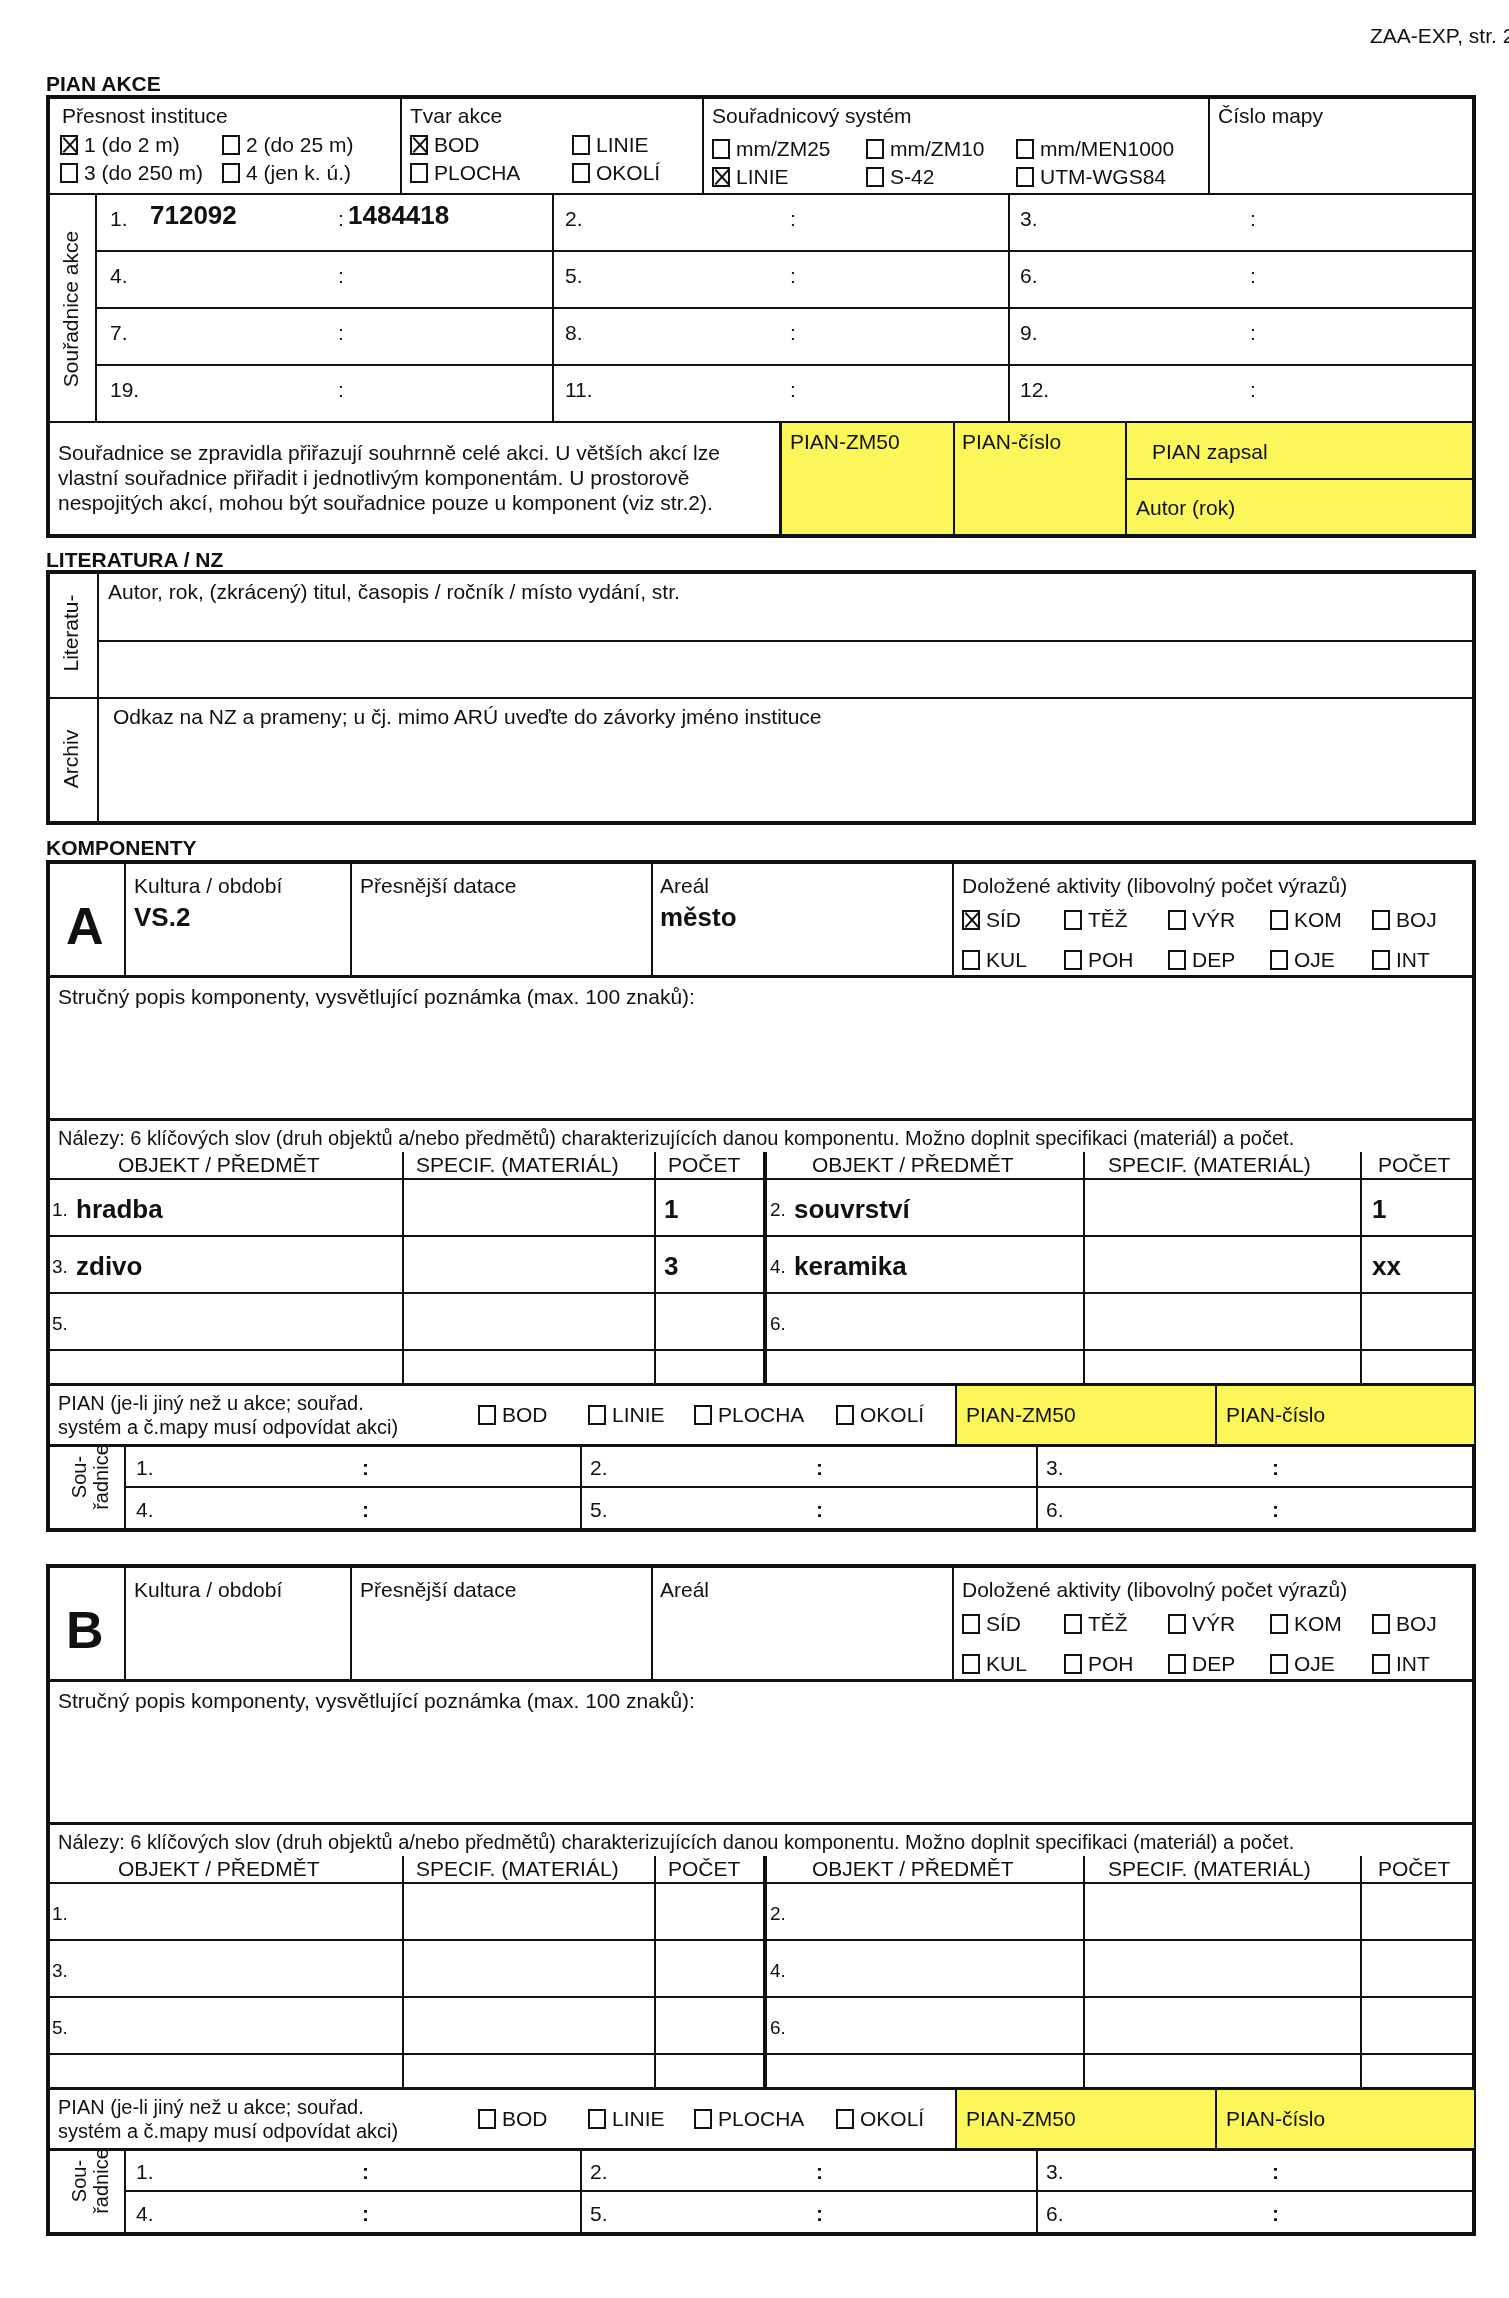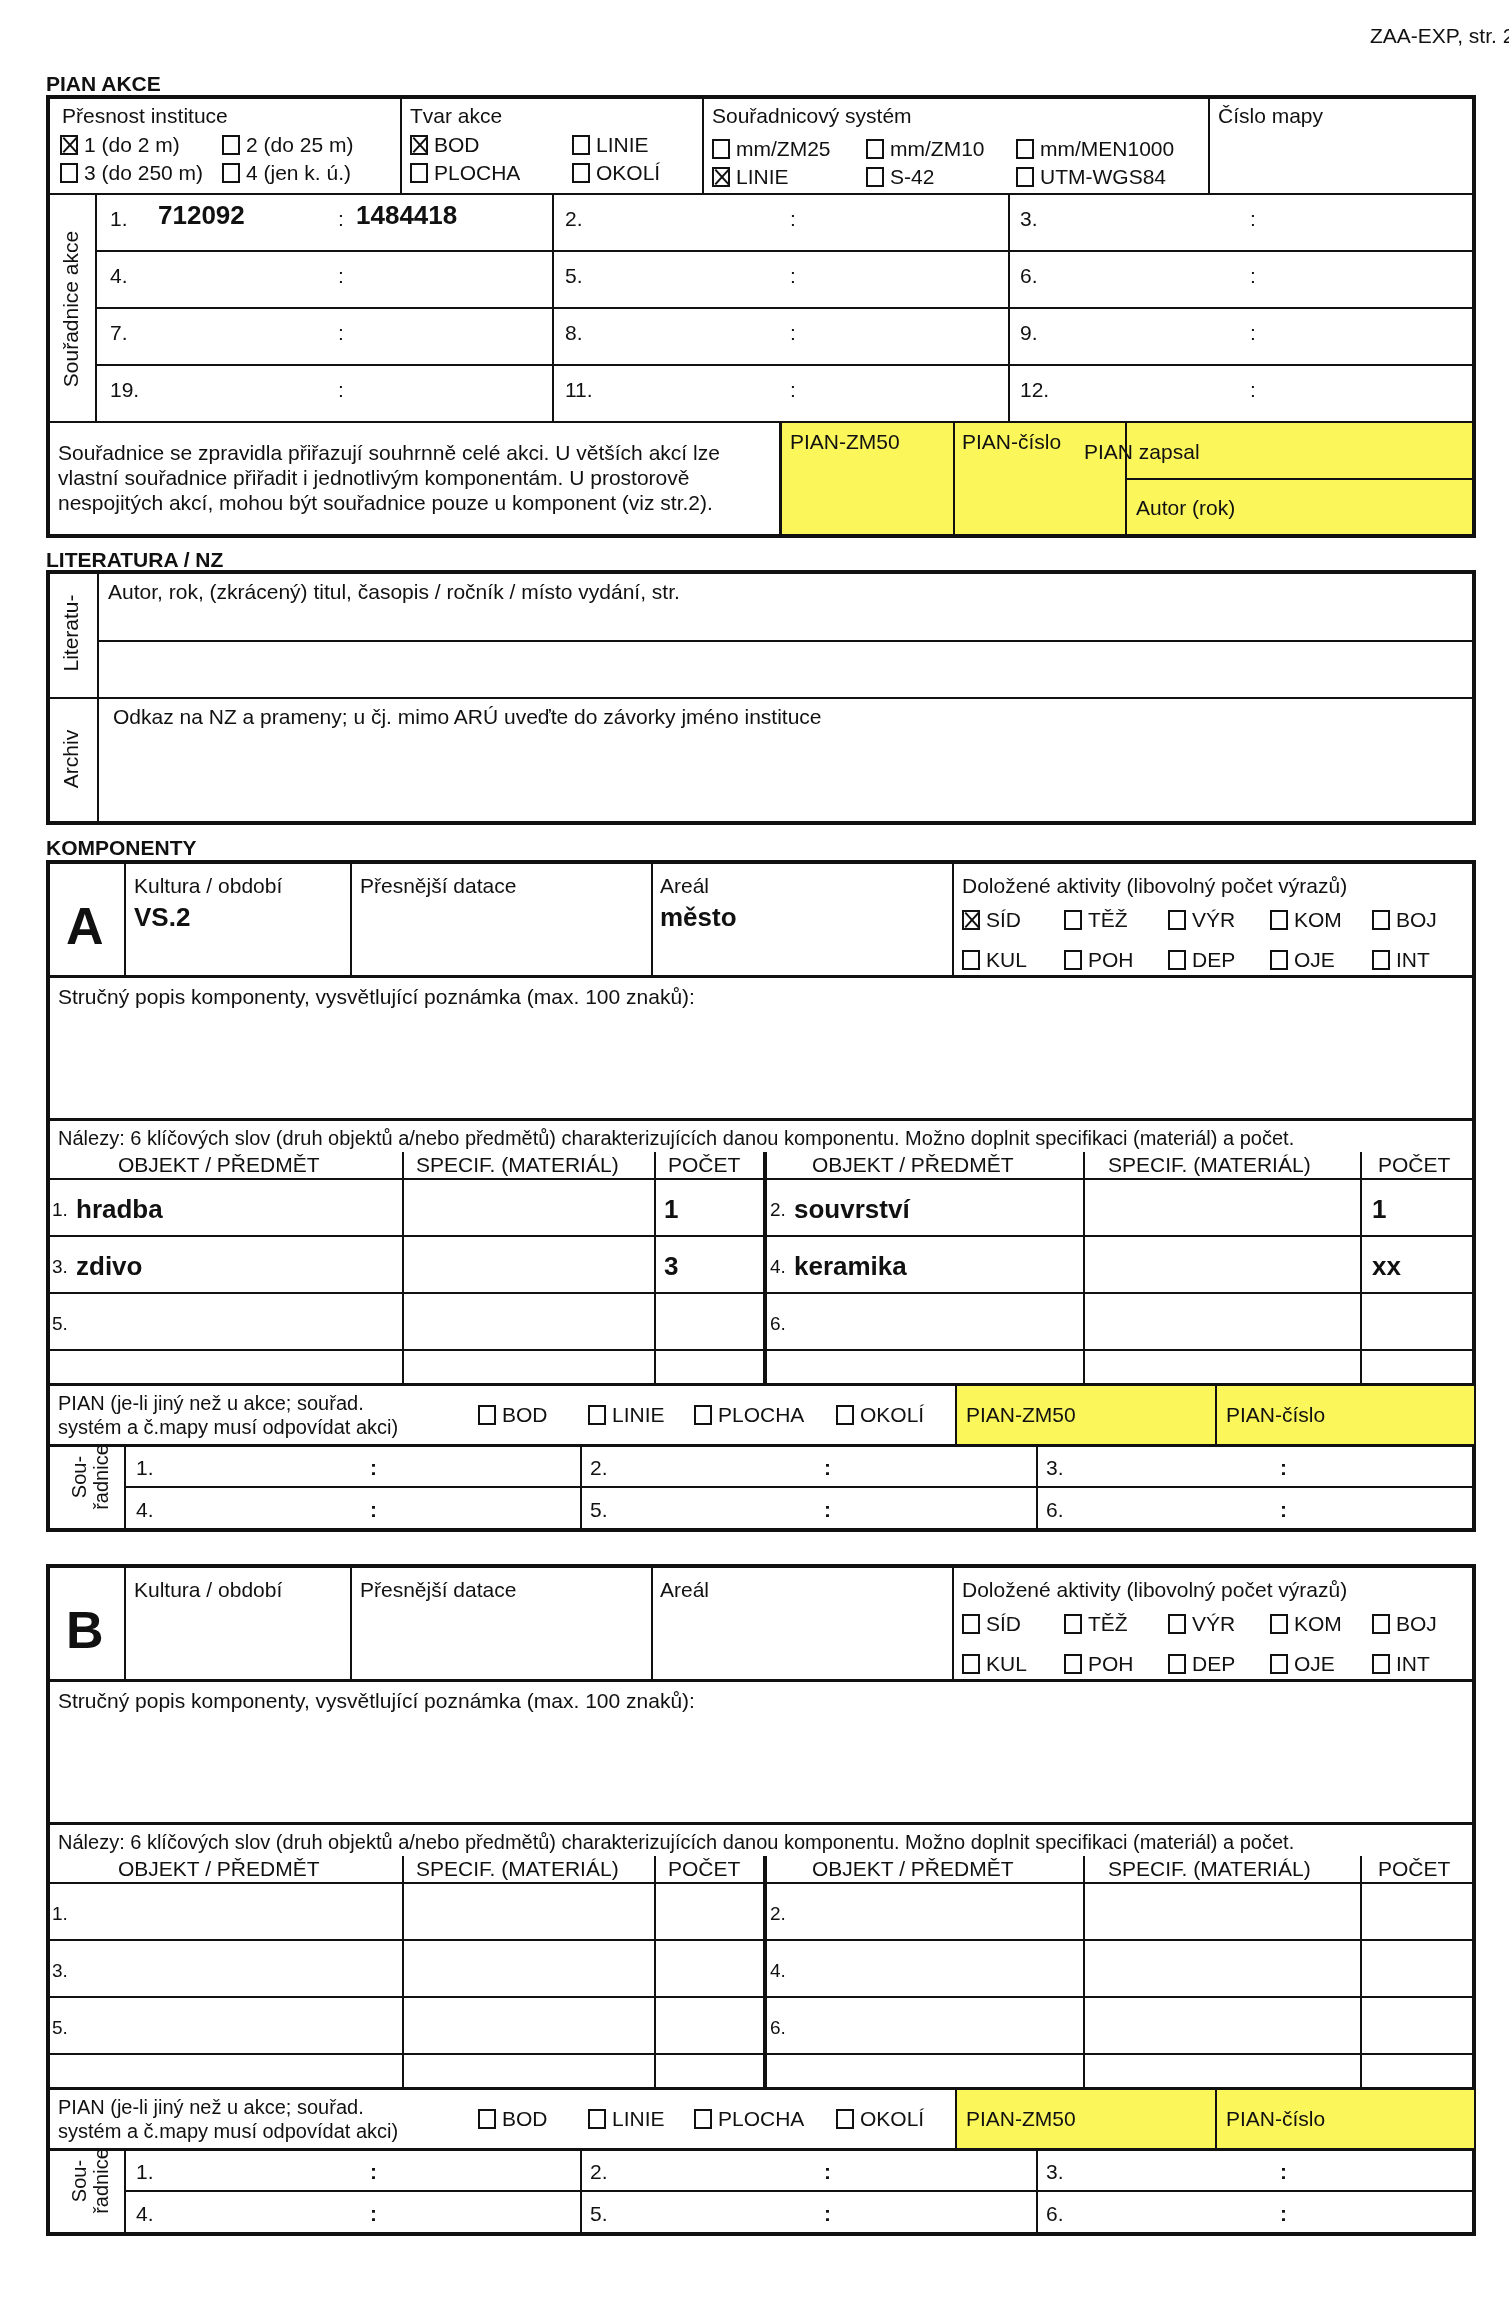--- a/index.html
+++ b/index.html
@@ -1,19 +1,19 @@
 <!DOCTYPE html>
 <html><head>
 <meta charset="utf-8">
 <style>
   html, body { margin:0; padding:0; background:#fff; }
   body { width:1509px; height:2298px; position:relative; font-family:"Liberation Sans", sans-serif; color:#111; overflow:hidden; }
   .abs { position:absolute; }
   .txt { font-size:21px; line-height:24px; white-space:nowrap; }
-  .b { font-weight:bold;margin-left:8px; }
+  .b { font-weight:bold; }
   .box { position:absolute; border:4px solid #111; box-sizing:border-box; }
   .hl { position:absolute; height:2px; background:#111; }
   .vl { position:absolute; width:2px; background:#111; }
   .hlt { position:absolute; height:3px; background:#111; }
   .yellow { position:absolute; background:#fbf75a; }
   .cb { display:inline-block; width:18px; height:20px; border:2px solid #111; box-sizing:border-box; vertical-align:-3px; position:relative; margin-right:6px; }
   .cb.x::before, .cb.x::after { content:""; position:absolute; left:-2px; top:7px; width:20px; height:2px; background:#111; }
   .cb.x::before { transform:rotate(48deg); }
   .cb.x::after { transform:rotate(-48deg); }
   .vert { position:absolute; transform:rotate(-90deg); transform-origin:center center; white-space:nowrap; font-size:21px; }
@@ -122,21 +122,21 @@
   <div>Souřadnice se zpravidla přiřazují souhrnně celé akci. U větších akcí lze</div>
   <div>vlastní souřadnice přiřadit i jednotlivým komponentám. U prostorově</div>
   <div>nespojitých akcí, mohou být souřadnice pouze u komponent (viz str.2).</div>
 </div>
 <div class="vl" style="left:779px;top:421px;height:117px;width:3px;"></div>
 <div class="vl" style="left:953px;top:421px;height:113px;"></div>
 <div class="vl" style="left:1125px;top:421px;height:113px;"></div>
 <div class="hl" style="left:1125px;top:478px;width:349px;"></div>
 <div class="abs txt" style="left:790px;top:430px;">PIAN-ZM50</div>
 <div class="abs txt" style="left:962px;top:430px;">PIAN-číslo</div>
-<div class="abs txt" style="left:1084px;top:440px;text-align:center;">PIAN zapsal</div>
+<div class="abs txt" style="left:1152px;top:440px;text-align:center;">PIAN zapsal</div>
 <div class="abs txt" style="left:1136px;top:496px;">Autor (rok)</div>
 
 <div class="abs sec" style="left:46px;top:548px;">LITERATURA / NZ</div>
 <div class="box" style="left:46px;top:570px;width:1430px;height:255px;"></div>
 <div class="vl" style="left:97px;top:572px;height:251px;"></div>
 <div class="hl" style="left:97px;top:640px;width:1377px;"></div>
 <div class="hl" style="left:48px;top:697px;width:1426px;"></div>
 <div class="vert" style="left:22px;top:620px;width:100px;height:26px;text-align:center;">Literatu-</div>
 <div class="vert" style="left:22px;top:746px;width:100px;height:26px;text-align:center;">Archiv</div>
 <div class="abs txt" style="left:108px;top:580px;">Autor, rok, (zkrácený) titul, časopis / ročník / místo vydání, str.</div>

